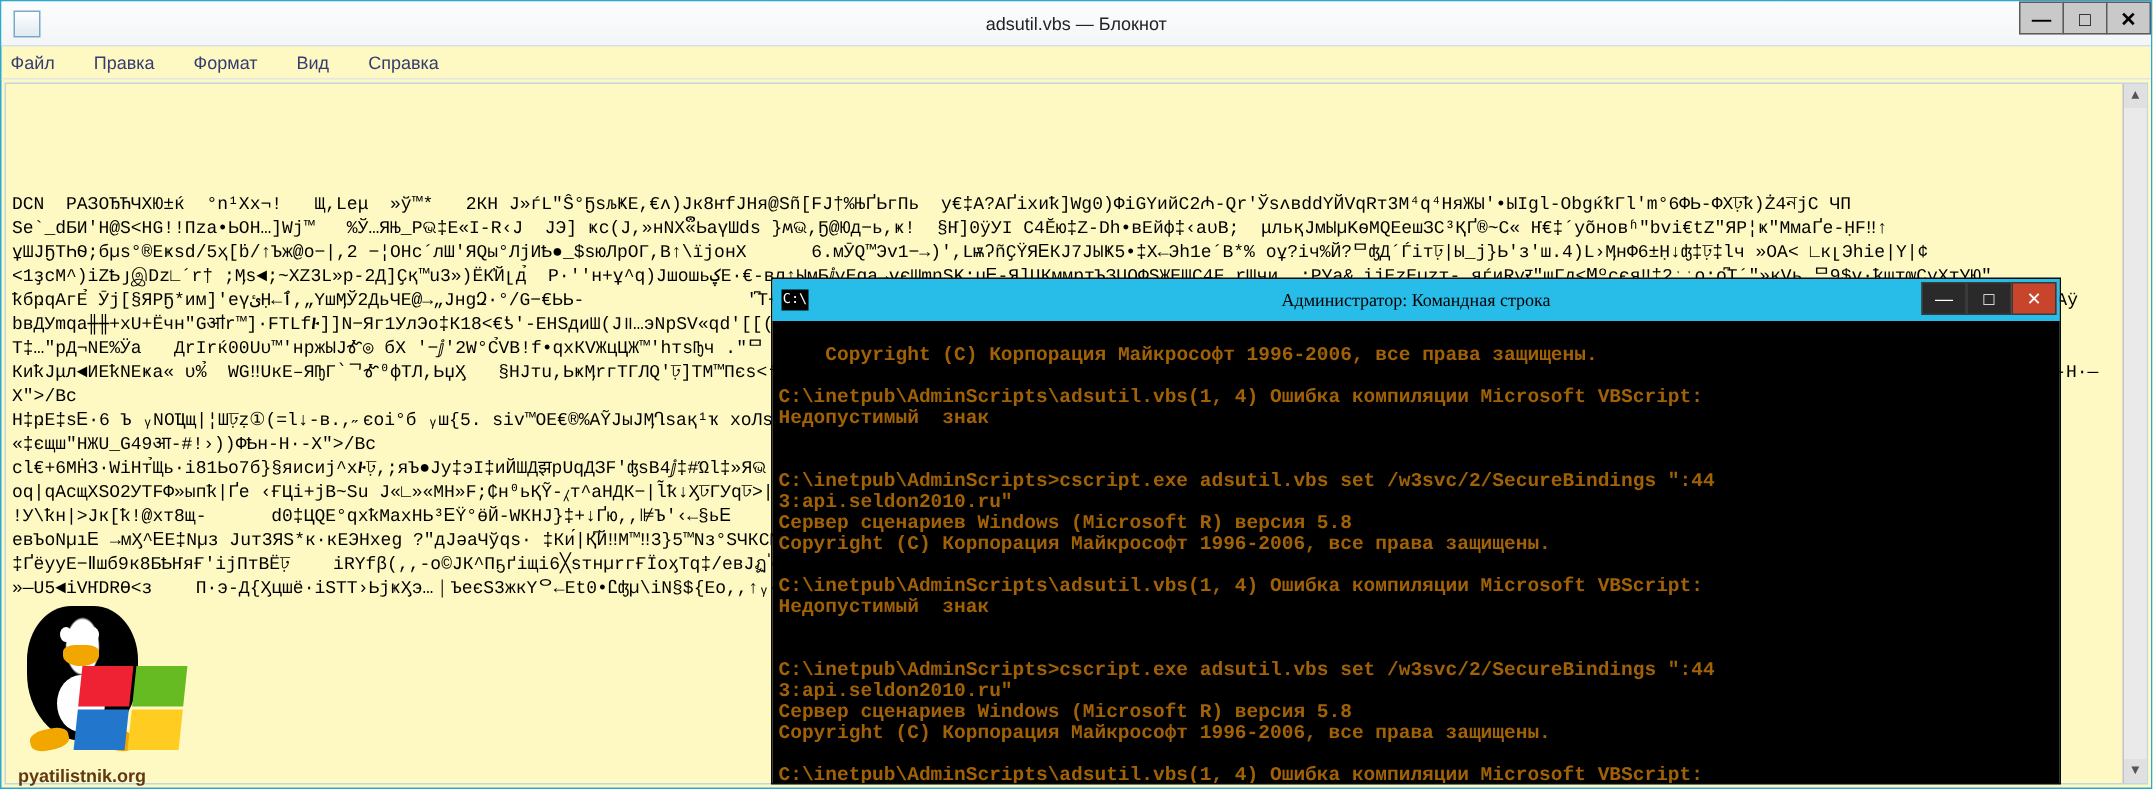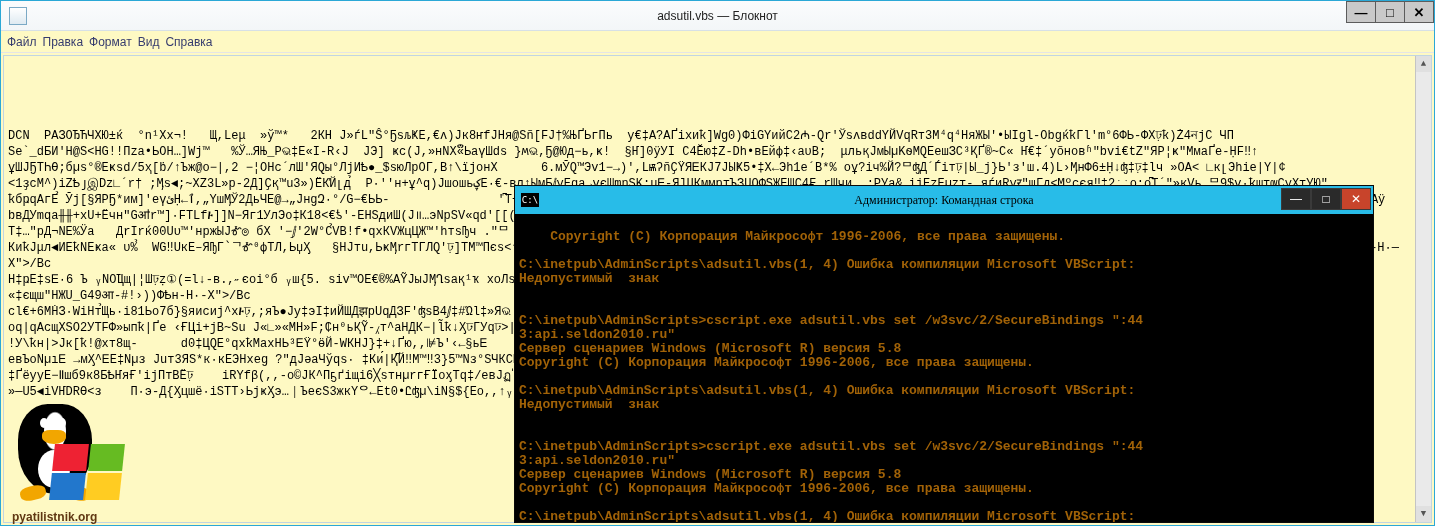--- a/index.html
+++ b/index.html
@@ -55,21 +55,21 @@
   justify-content: center;
   font-size: 13px;
   font-weight: bold;
   margin-left: -1px;
   color: #000;
 }
 .menubar {
   height: 22px;
   padding: 0 6px;
   display: flex;
-  gap: 6px;
+  gap: 26px;
   align-items: center;
   font-size: 12px;
   color: #363c6e;
   border-bottom: 1px solid #e5e5e5;
 }
 .menubar span { cursor: default; }
 .content-area {
   flex: 1;
   position: relative;
   border: 1px solid #c1d5e2;

